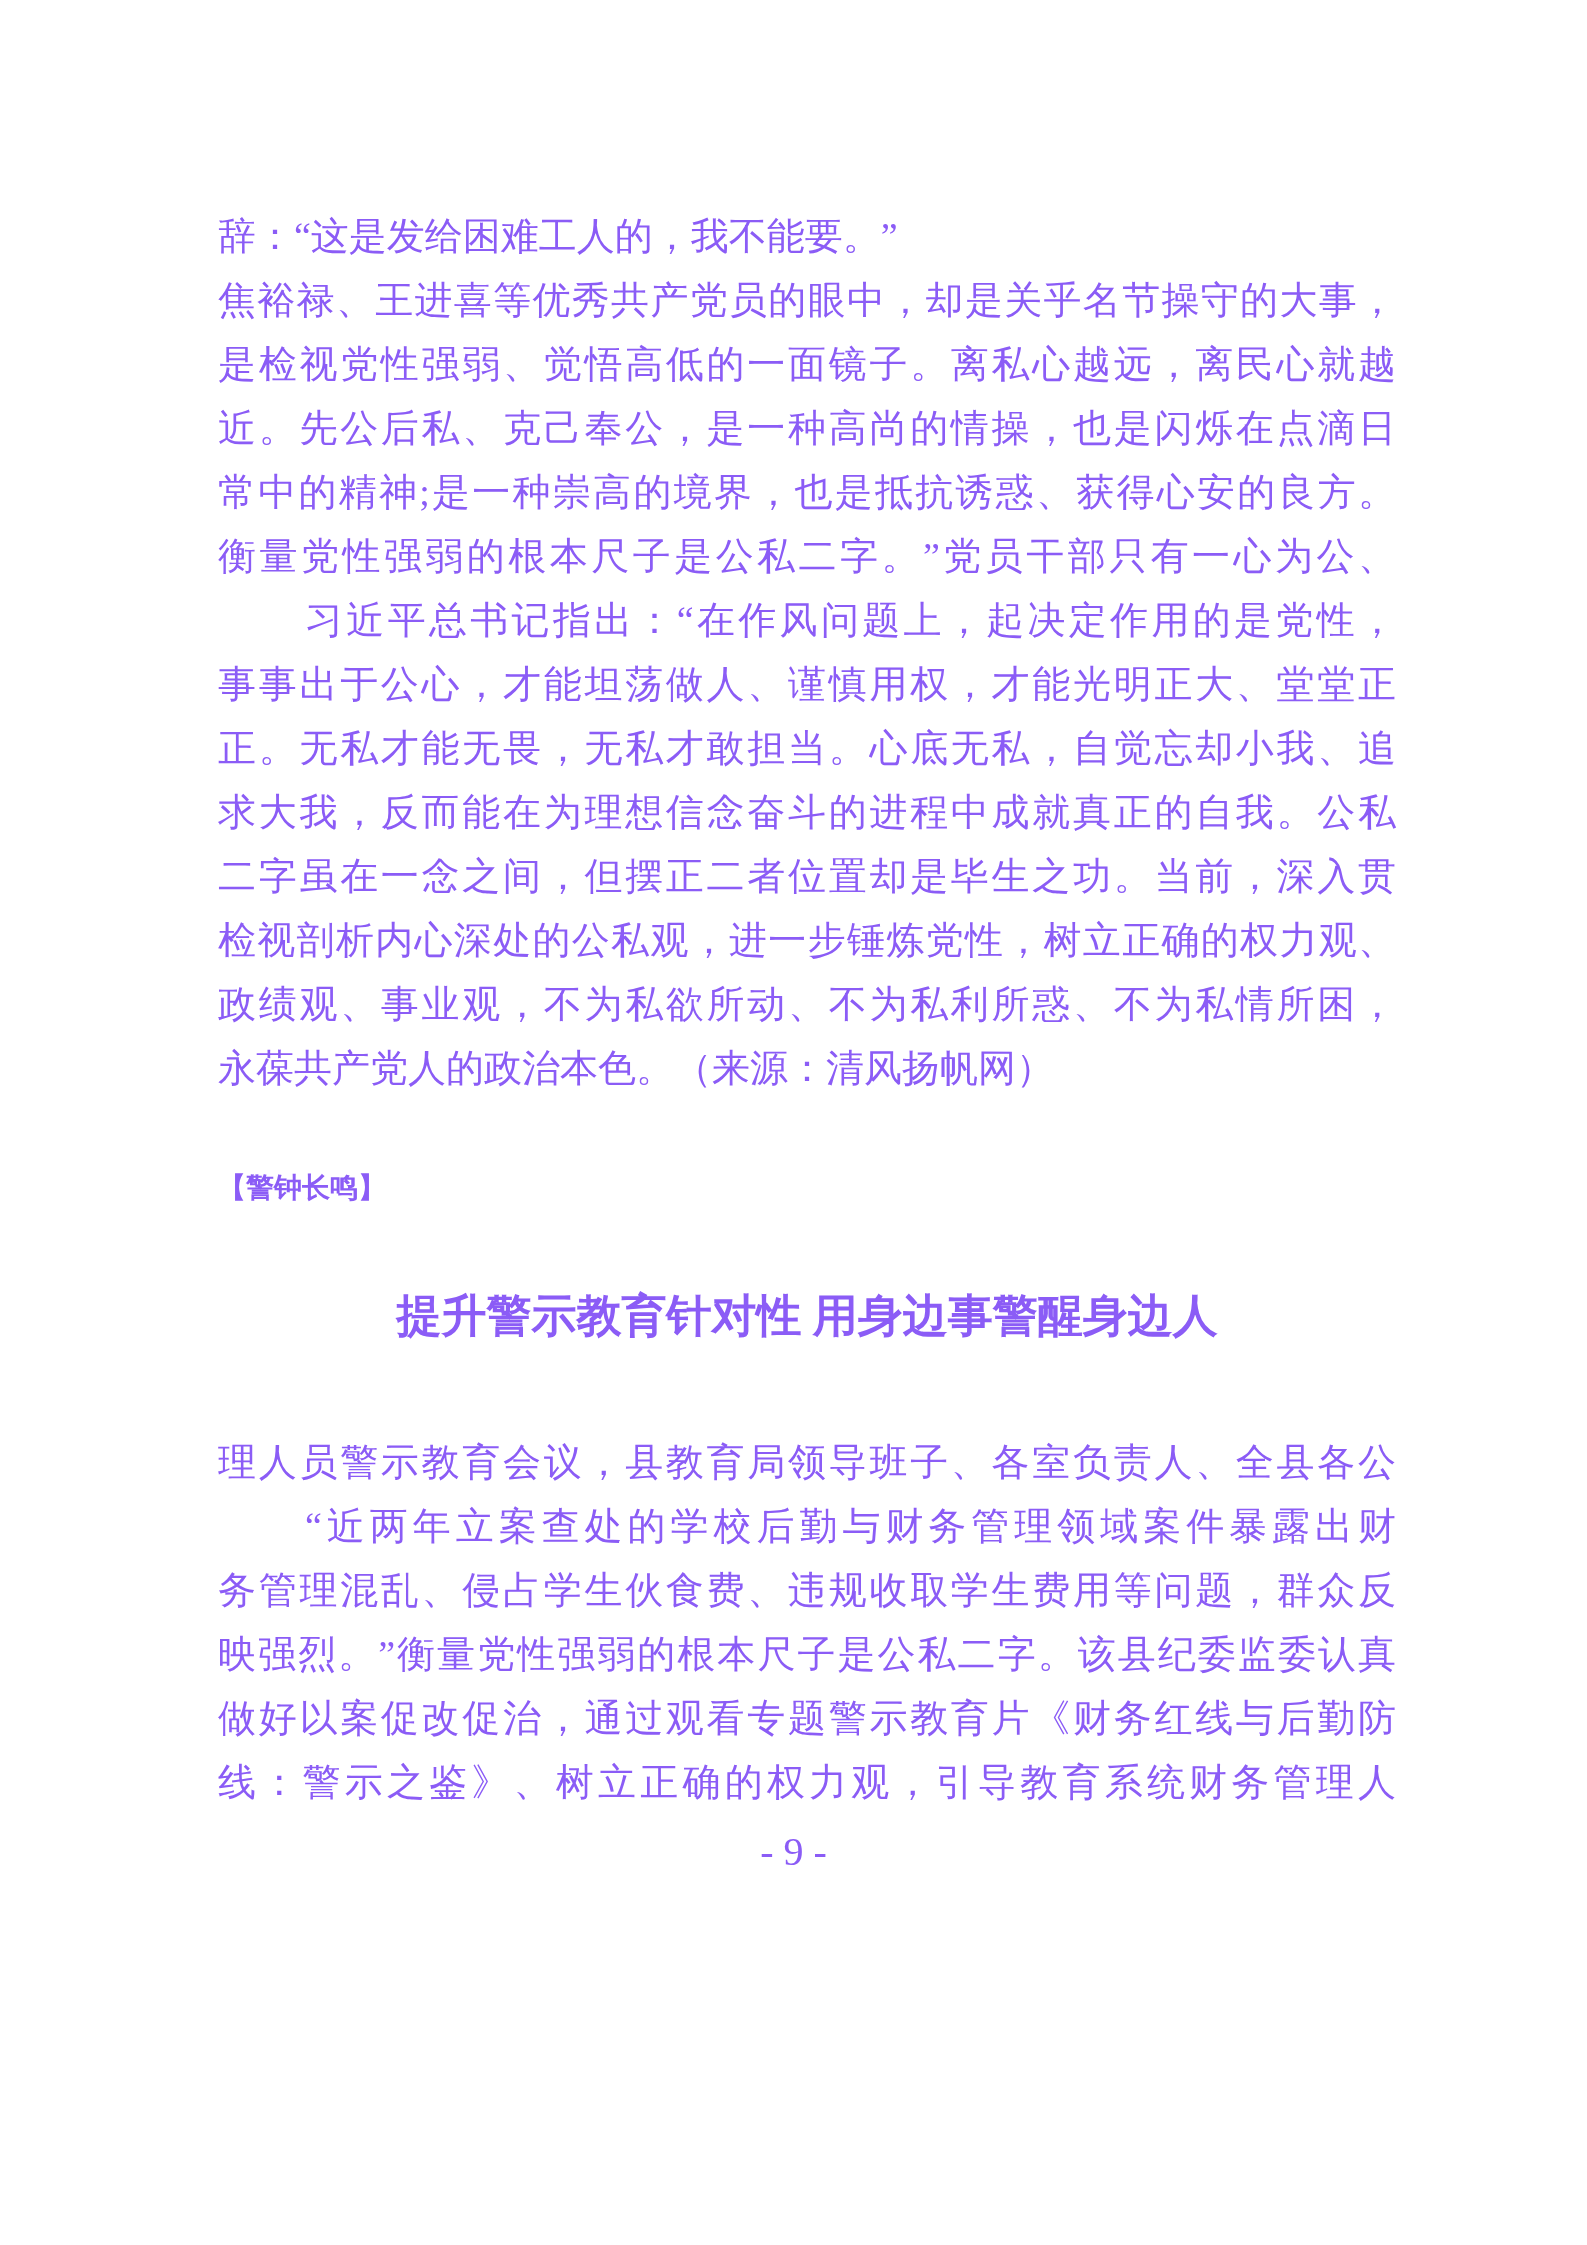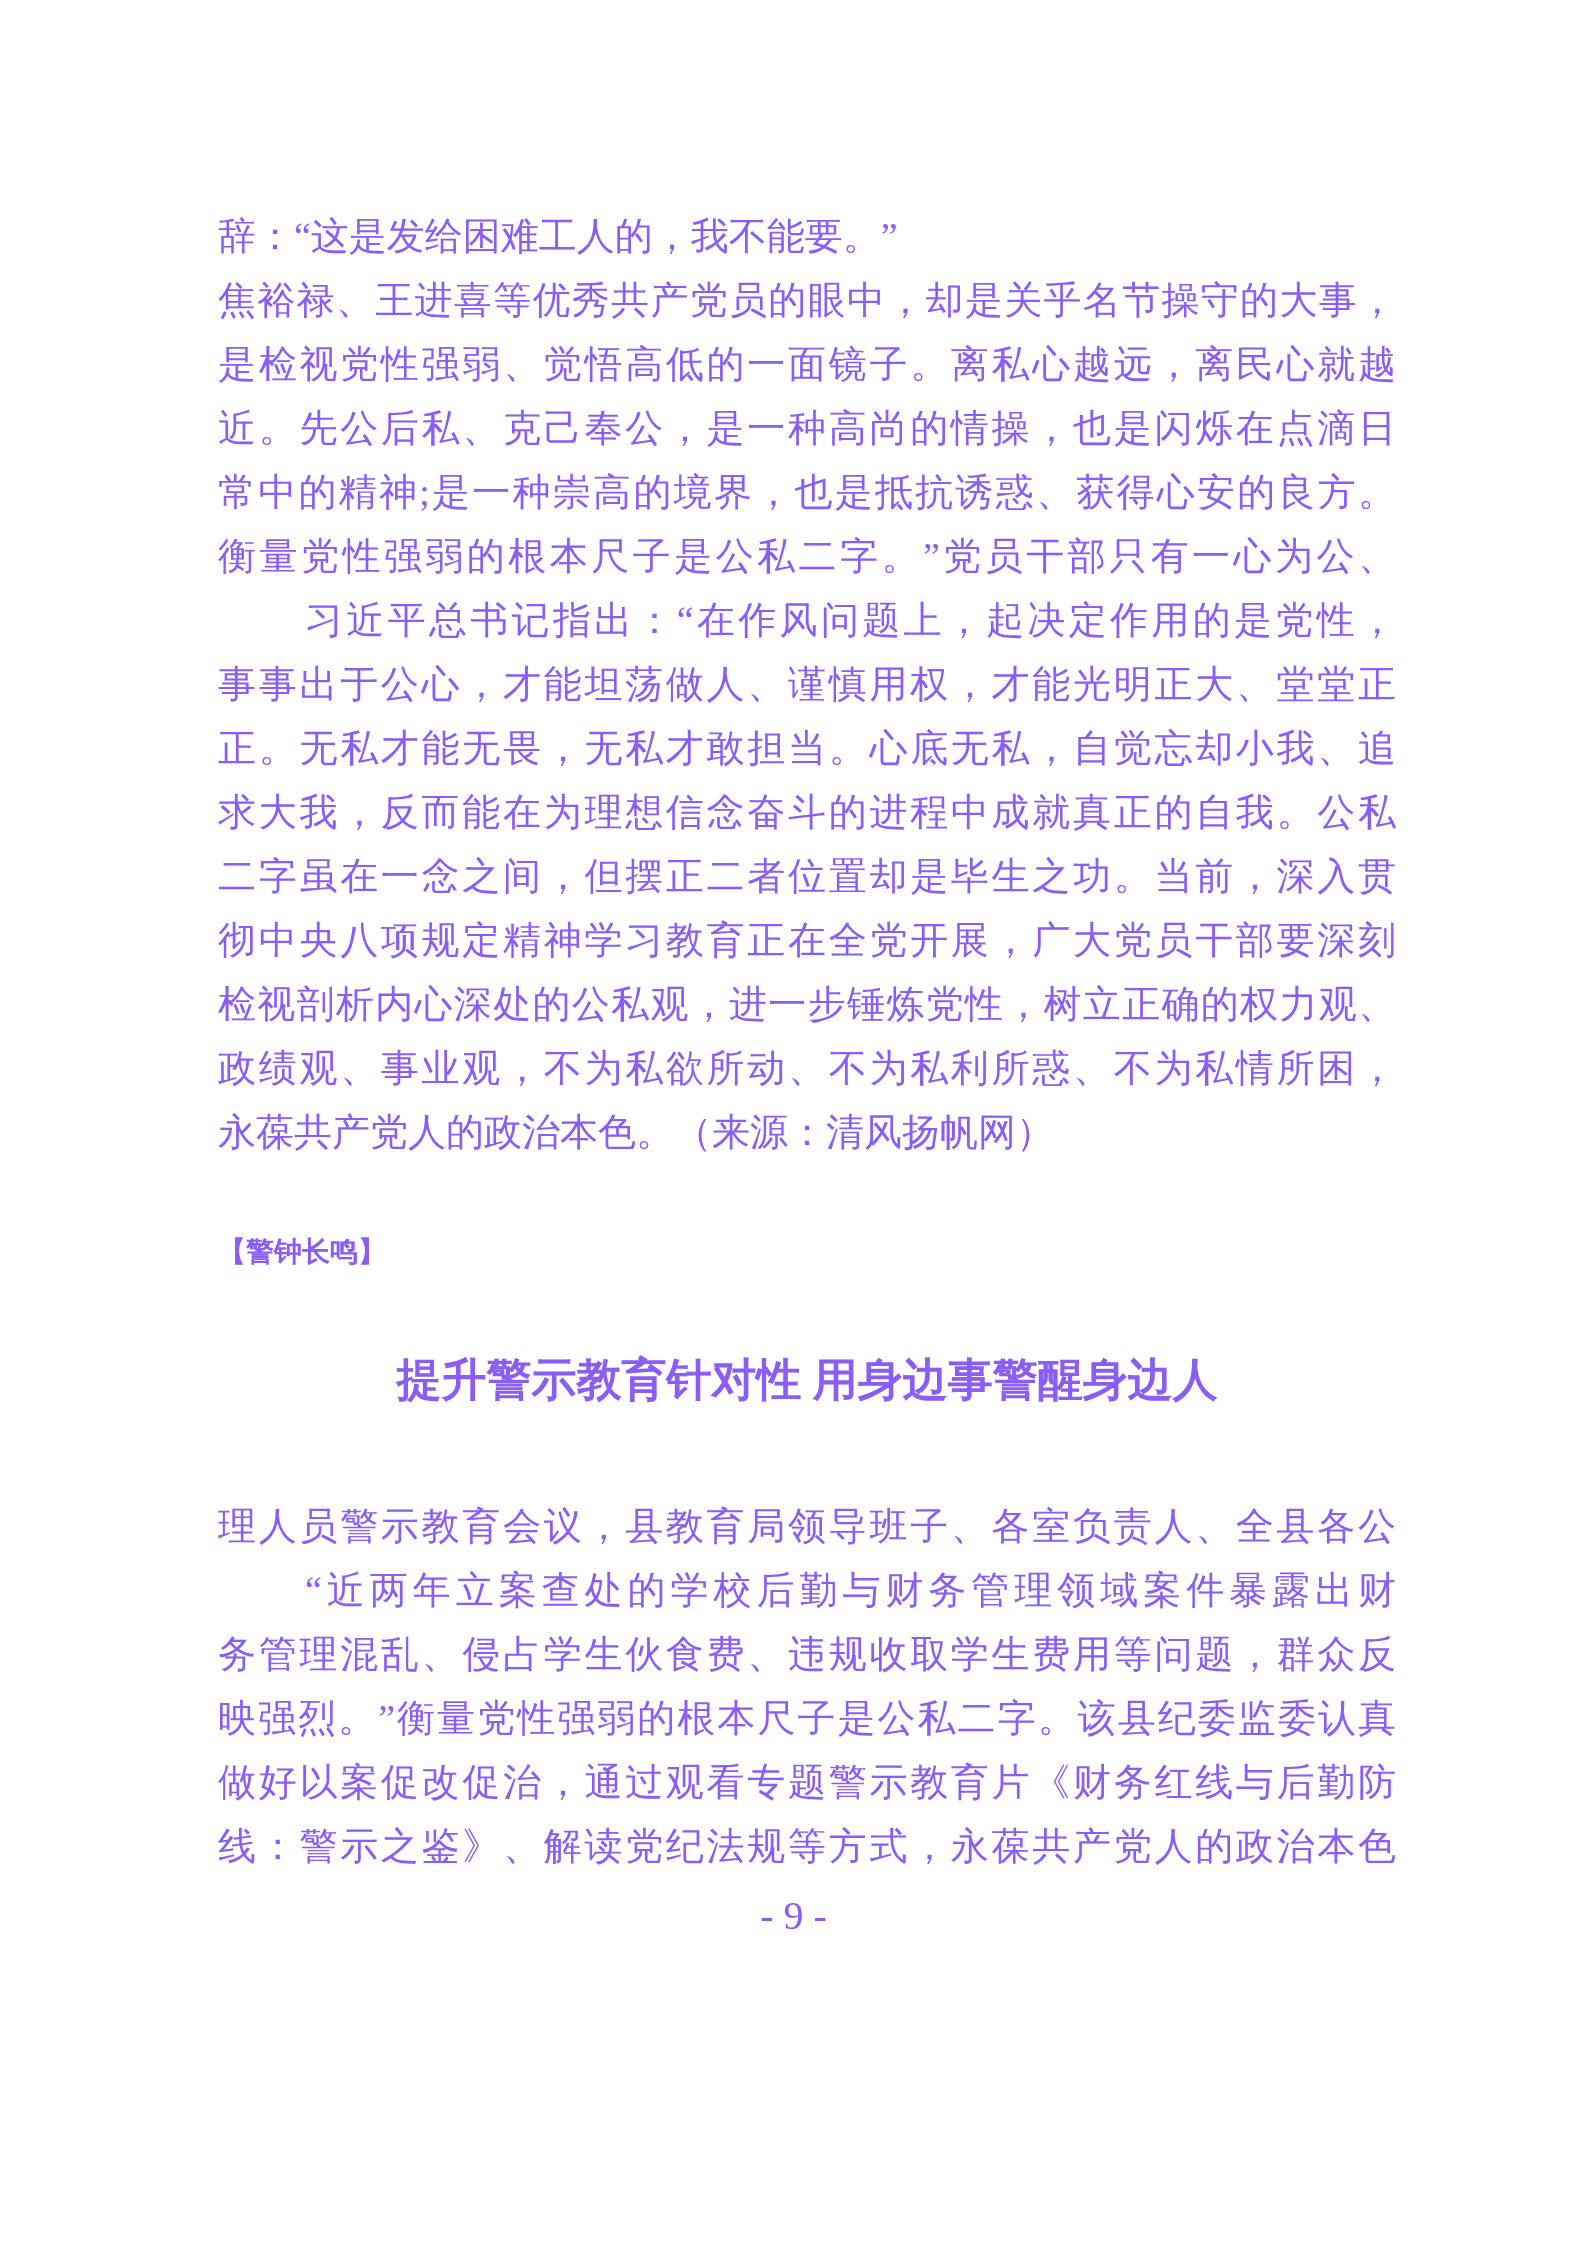--- a/index.html
+++ b/index.html
@@ -74,34 +74,33 @@
     <div class="line fill">焦裕禄、王进喜等优秀共产党员的眼中，却是关乎名节操守的大事，</div>
     <div class="line fill">是检视党性强弱、觉悟高低的一面镜子。离私心越远，离民心就越</div>
     <div class="line fill">近。先公后私、克己奉公，是一种高尚的情操，也是闪烁在点滴日</div>
     <div class="line fill">常中的精神;是一种崇高的境界，也是抵抗诱惑、获得心安的良方。</div>
     <div class="line fill">衡量党性强弱的根本尺子是公私二字。”党员干部只有一心为公、</div>
     <div class="line fill indent2">习近平总书记指出：“在作风问题上，起决定作用的是党性，</div>
     <div class="line fill">事事出于公心，才能坦荡做人、谨慎用权，才能光明正大、堂堂正</div>
     <div class="line fill">正。无私才能无畏，无私才敢担当。心底无私，自觉忘却小我、追</div>
     <div class="line fill">求大我，反而能在为理想信念奋斗的进程中成就真正的自我。公私</div>
     <div class="line fill">二字虽在一念之间，但摆正二者位置却是毕生之功。当前，深入贯</div>
-    <div class="line fill">彻中央八项规定精神学习教育正在全党开展，广大党员干部要深刻</div>
     <div class="line fill">检视剖析内心深处的公私观，进一步锤炼党性，树立正确的权力观、</div>
     <div class="line fill">政绩观、事业观，不为私欲所动、不为私利所惑、不为私情所困，</div>
     <div class="line end">永葆共产党人的政治本色。（来源：清风扬帆网）</div>
   </div>
 
   <div class="section-header">【警钟长鸣】</div>
 
   <div class="article-title">提升警示教育针对性 用身边事警醒身边人</div>
 
   <div class="body-text section2">
     <div class="line fill">理人员警示教育会议，县教育局领导班子、各室负责人、全县各公</div>
     <div class="line fill indent2">“近两年立案查处的学校后勤与财务管理领域案件暴露出财</div>
     <div class="line fill">务管理混乱、侵占学生伙食费、违规收取学生费用等问题，群众反</div>
     <div class="line fill">映强烈。”衡量党性强弱的根本尺子是公私二字。该县纪委监委认真</div>
     <div class="line fill">做好以案促改促治，通过观看专题警示教育片《财务红线与后勤防</div>
-    <div class="line fill">线：警示之鉴》、解读党纪法规等方式，永葆共产党人的政治本色</div>
+    <div class="line fill">线：警示之鉴》、树立正确的权力观，引导教育系统财务管理人</div>
   </div>
 
   <div class="page-number">- 9 -</div>
 
 </div>
 
 </body></html>

